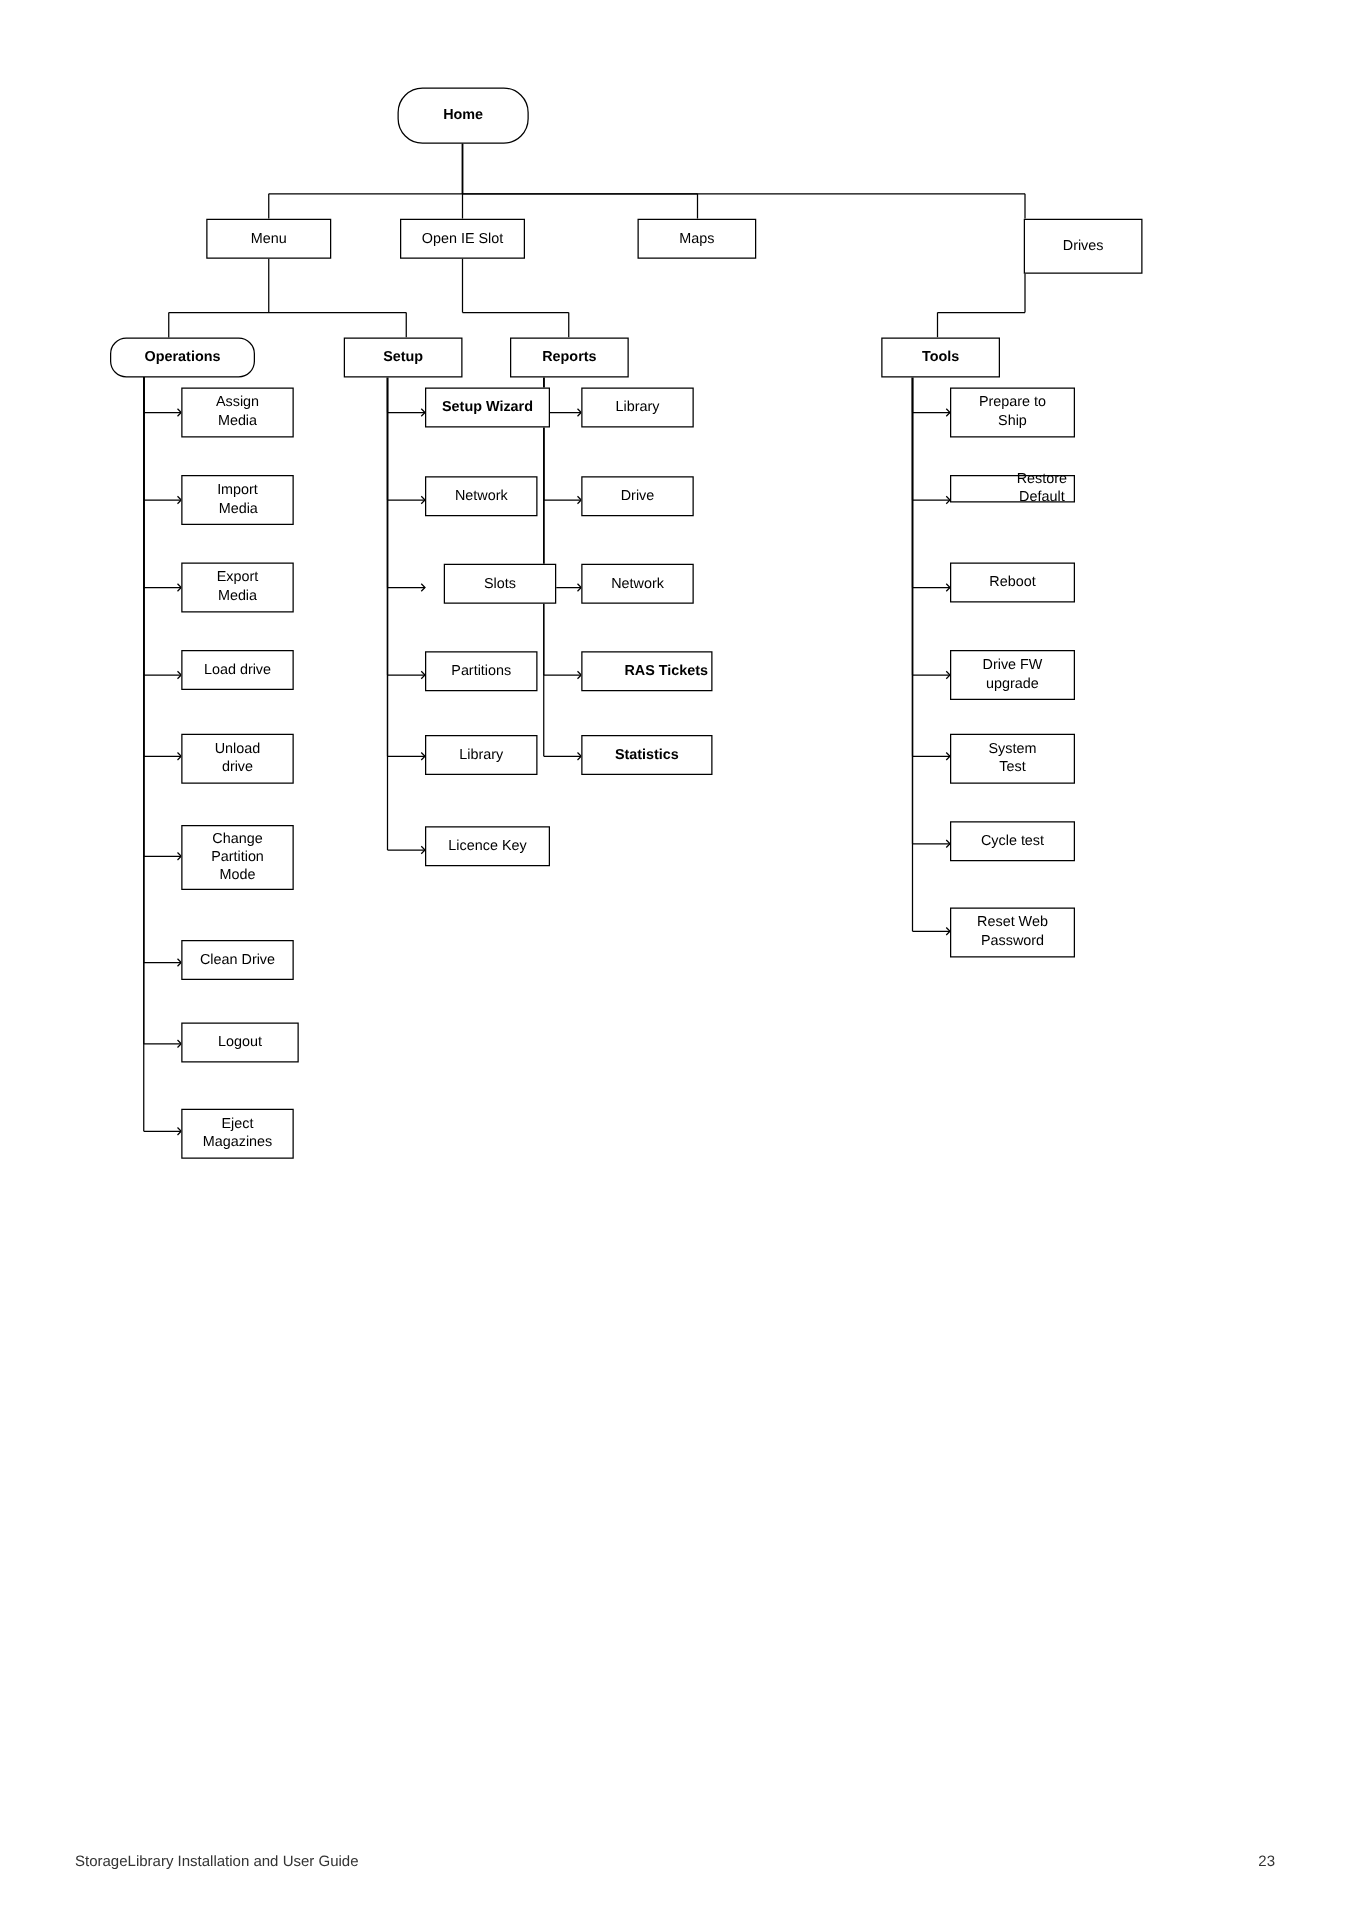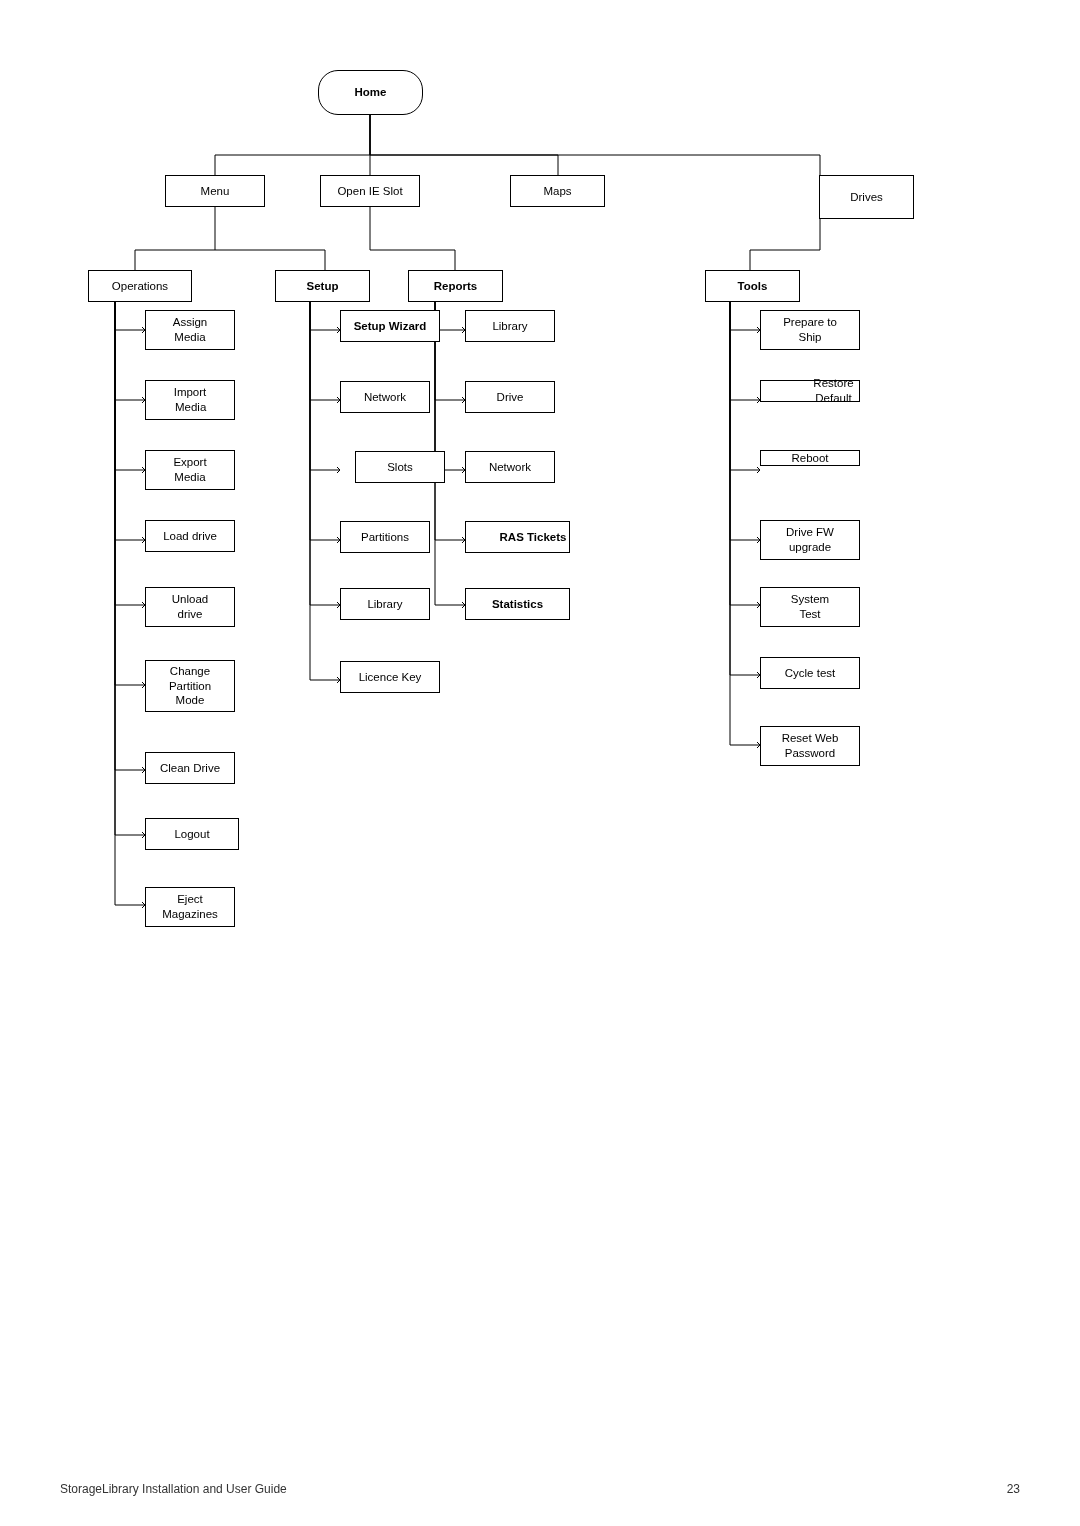--- a/index.html
+++ b/index.html
@@ -215,21 +215,21 @@
       <polyline points="697,702 700,705 697,708" fill="none" stroke="#000" stroke-width="1"></polyline>
     </svg>
 
     <div class="node rounded" style="left:258px; top:30px; width:105px; height:45px; font-weight:bold;">Home</div>
 
     <div class="node" style="left:105px; top:135px; width:100px; height:32px;">Menu</div>
     <div class="node" style="left:260px; top:135px; width:100px; height:32px;">Open IE Slot</div>
     <div class="node" style="left:450px; top:135px; width:95px; height:32px;">Maps</div>
     <div class="node" style="left:712px; top:135px; width:95px; height:44px;margin-left:47px;">Drives</div>
 
-    <div class="node bold" style="left:28px; top:230px; width:104px; height:32px; font-weight:normal;">Operations</div>
+    <div class="node bold" style="left:28px; top:230px; width:116px; height:32px; font-weight:bold;border-radius:13px;">Operations</div>
     <div class="node bold" style="left:215px; top:230px; width:95px; height:32px; font-weight:bold;">Setup</div>
     <div class="node bold" style="left:348px; top:230px; width:95px; height:32px; font-weight:bold;">Reports</div>
     <div class="node bold" style="left:645px; top:230px; width:95px; height:32px; font-weight:bold;">Tools</div>
 
     <div class="node" style="left:85px; top:270px; width:90px; height:40px; white-space:pre-line;">Assign
 Media</div>
     <div class="node" style="left:85px; top:340px; width:90px; height:40px; white-space:pre-line;text-align:right;">Import
 Media</div>
     <div class="node" style="left:85px; top:410px; width:90px; height:40px; white-space:pre-line;">Export
 Media</div>
@@ -254,21 +254,21 @@
     <div class="node" style="left:405px; top:270px; width:90px; height:32px;">Library</div>
     <div class="node" style="left:405px; top:341px; width:90px; height:32px;">Drive</div>
     <div class="node" style="left:405px; top:411px; width:90px; height:32px;">Network</div>
     <div class="node bold" style="left:405px; top:481px; width:105px; height:32px; font-weight:bold;padding-left:31px;">RAS Tickets</div>
     <div class="node bold" style="left:405px; top:548px; width:105px; height:32px; font-weight:bold;">Statistics</div>
 
     <div class="node" style="left:700px; top:270px; width:100px; height:40px; white-space:pre-line;">Prepare to
 Ship</div>
     <div class="node" style="left:700px; top:340px; width:100px; height:22px; white-space:pre-line;padding-left:47px;">Restore
 Default</div>
-    <div class="node" style="left:700px; top:410px; width:100px; height:16px;">Reboot</div>
+    <div class="node" style="left:700px; top:410px; width:100px; height:32px;">Reboot</div>
     <div class="node" style="left:700px; top:480px; width:100px; height:40px; white-space:pre-line;">Drive FW
 upgrade</div>
     <div class="node" style="left:700px; top:547px; width:100px; height:40px; white-space:pre-line;">System
 Test</div>
     <div class="node" style="left:700px; top:617px; width:100px; height:32px;">Cycle test</div>
     <div class="node" style="left:700px; top:686px; width:100px; height:40px; white-space:pre-line;">Reset Web
 Password</div>
   </div>
 </div>
 

